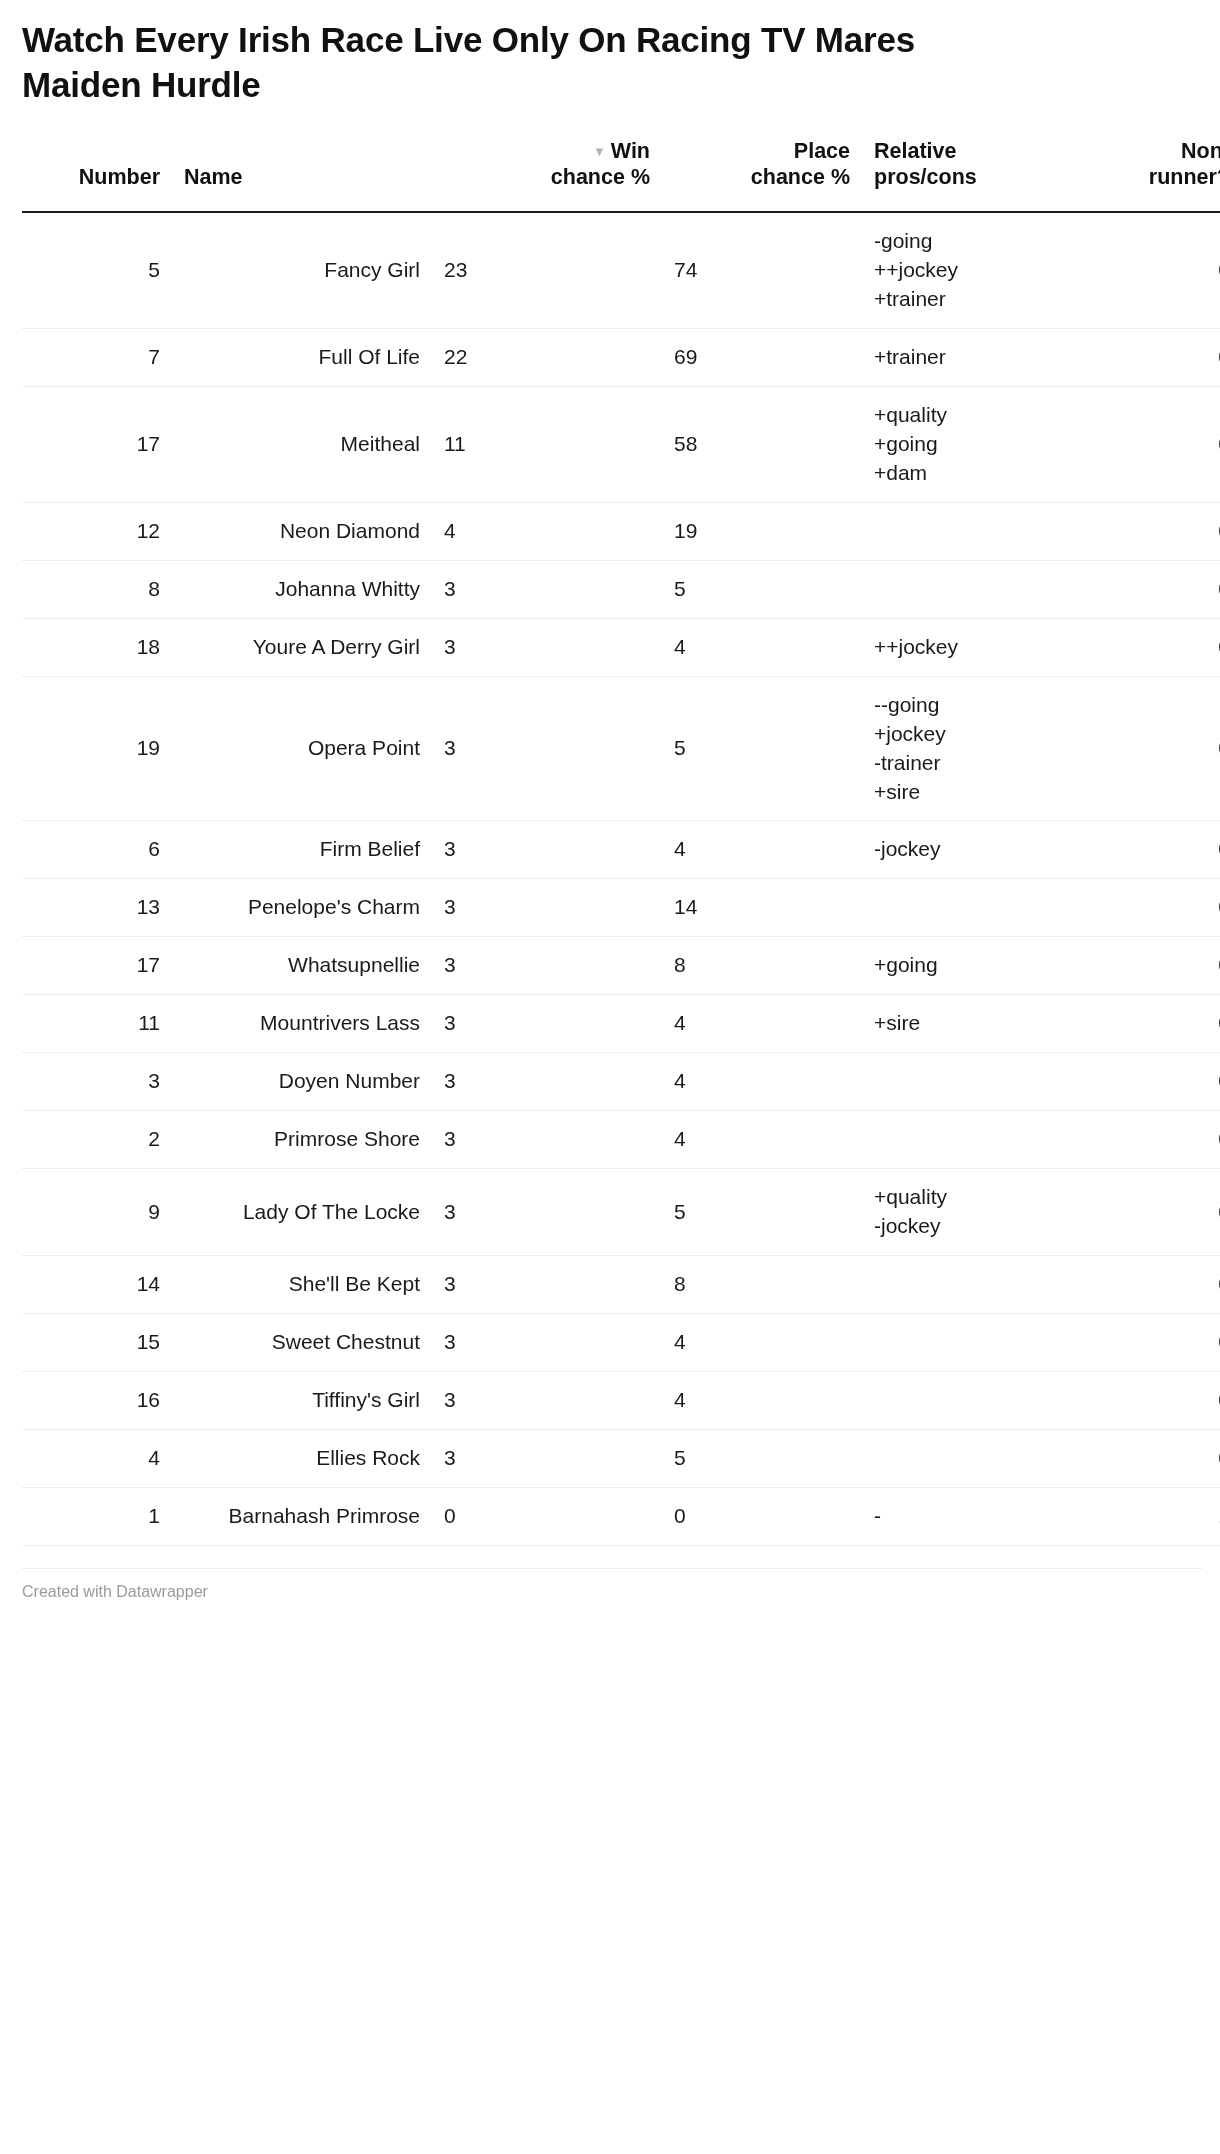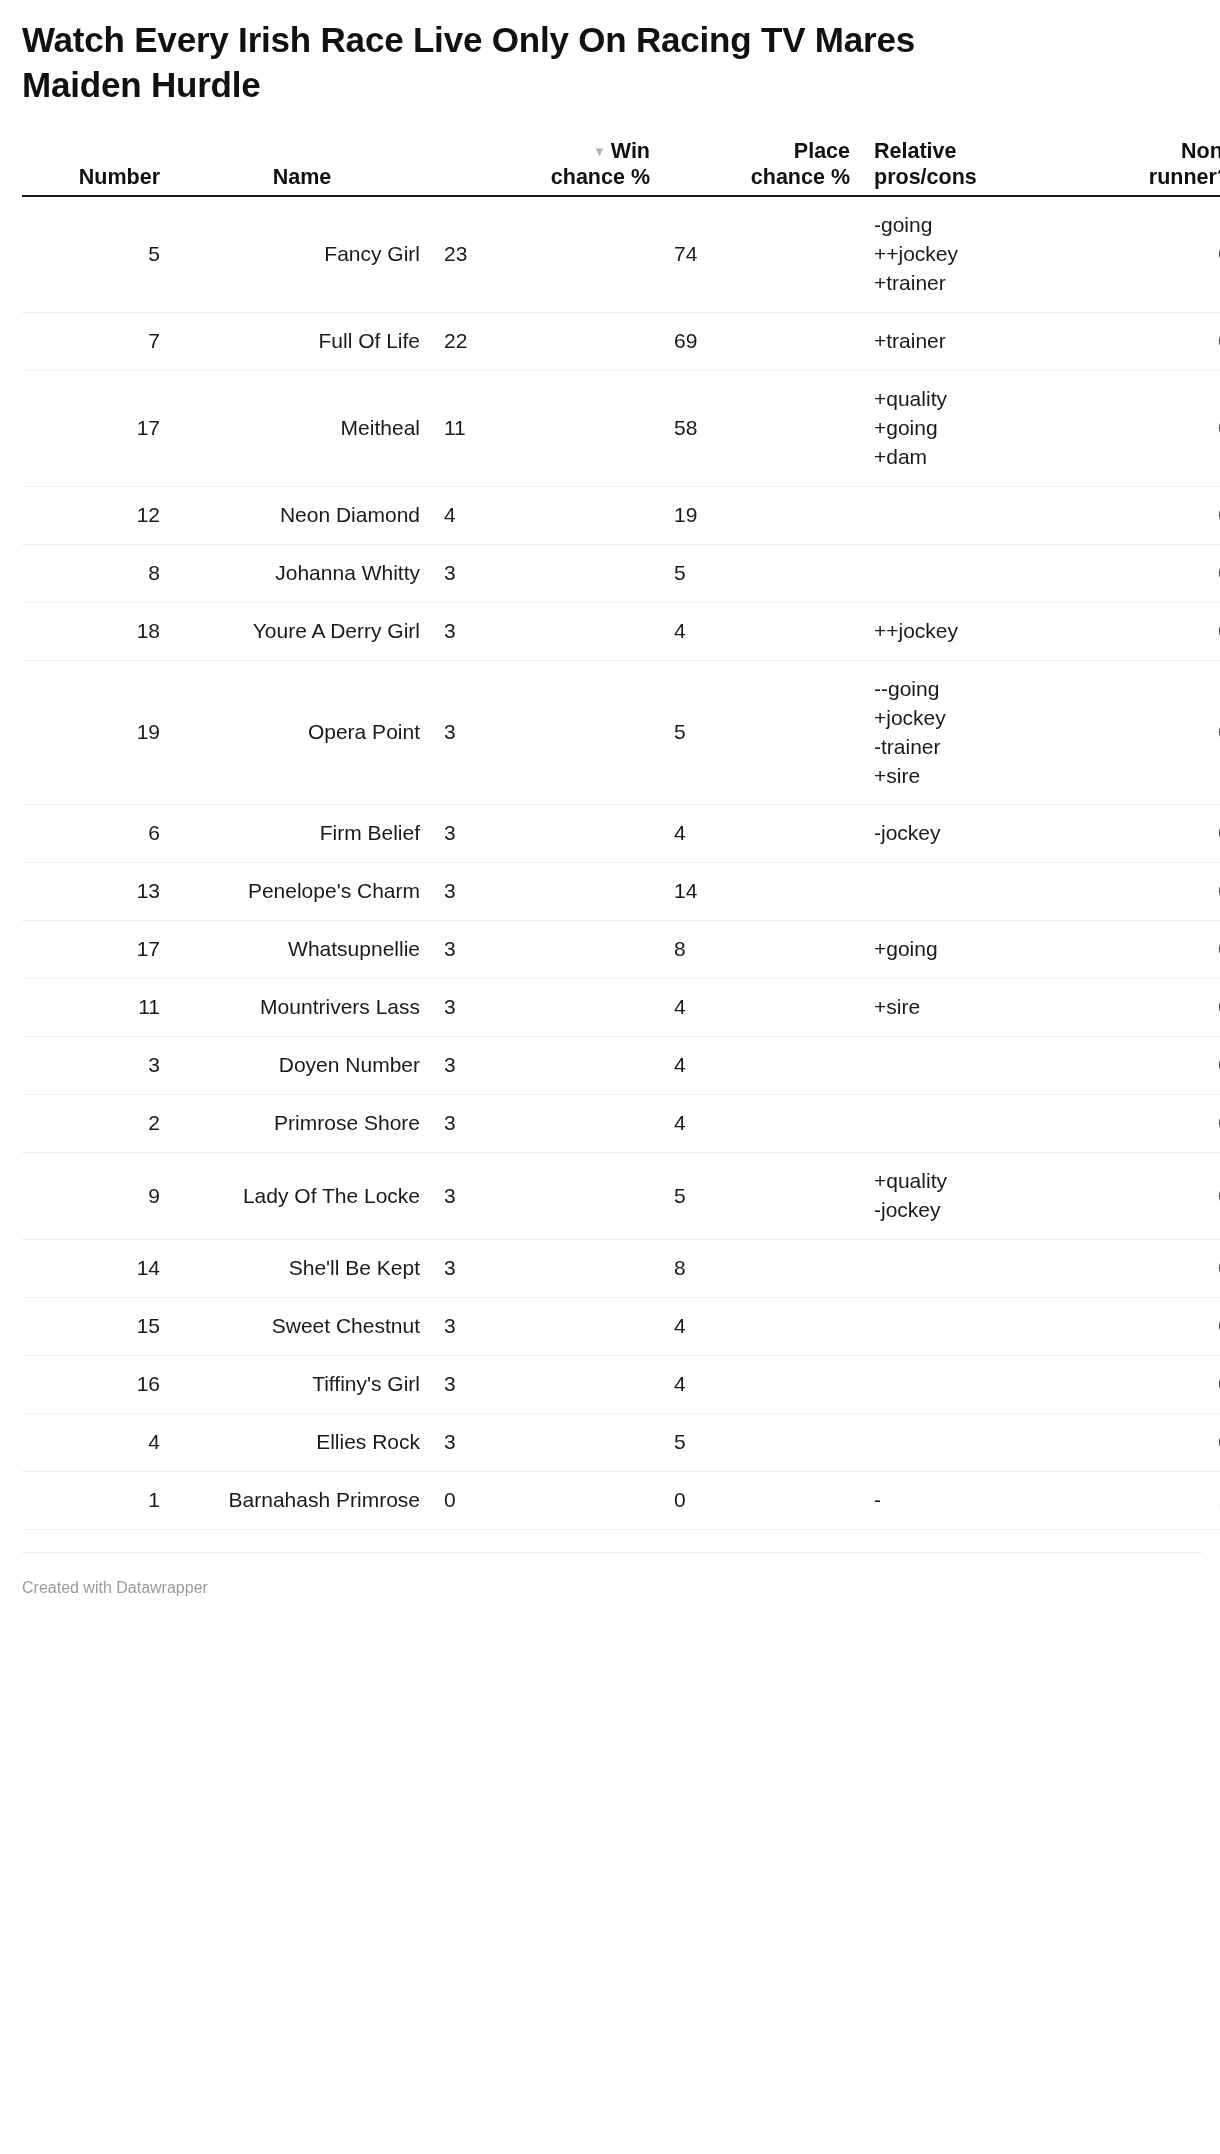--- a/index.html
+++ b/index.html
@@ -30,26 +30,26 @@
   table.race-table {
     width: 1180px;
     border-collapse: collapse;
     table-layout: fixed;
   }
   table.race-table thead th {
     font-size: 21.5px;
     font-weight: bold;
     color: #111111;
     vertical-align: bottom;
-    padding: 0 12px 4px 12px;
+    padding: 0 12px 20px 12px;
     line-height: 1.24;
     border-bottom: 2px solid #1a1a1a;
   }
   th.col-number { width: 150px; text-align: right; }
-  th.col-name   { width: 260px; text-align: center; padding-left: 14px; }
+  th.col-name   { width: 260px; text-align: left; padding-left: 14px; }
   th.col-win    { width: 230px; text-align: right; }
   th.col-place  { width: 200px; text-align: right; }
   th.col-pros   { width: 210px; text-align: left; padding-left: 14px; }
   th.col-nonrunner { width: 170px; text-align: right; }
 
   .sort-caret {
     color: #b3b3b3;
     font-size: 13px;
     margin-right: 5px;
     vertical-align: 2px;
@@ -67,21 +67,21 @@
   td.c-win    { text-align: left; }
   td.c-place  { }
   td.c-pros   { text-align: left; padding-left: 14px; white-space: pre-line; }
   td.c-nonrunner { text-align: right; }
 
   tbody tr:last-child td { border-bottom: 1px solid #ededed; }
 
   .footer {
     width: 1180px;
     margin: 22px 0 0 0;
-    padding: 26px 0 16px 0;
+    padding: 14px 0 16px 0;
     font-size: 16px;
     color: #9a9a9a;
     border-top: 1px solid #ededed;
   }
 </style>
 </head>
 <body>
 
 <div class="page">
 

